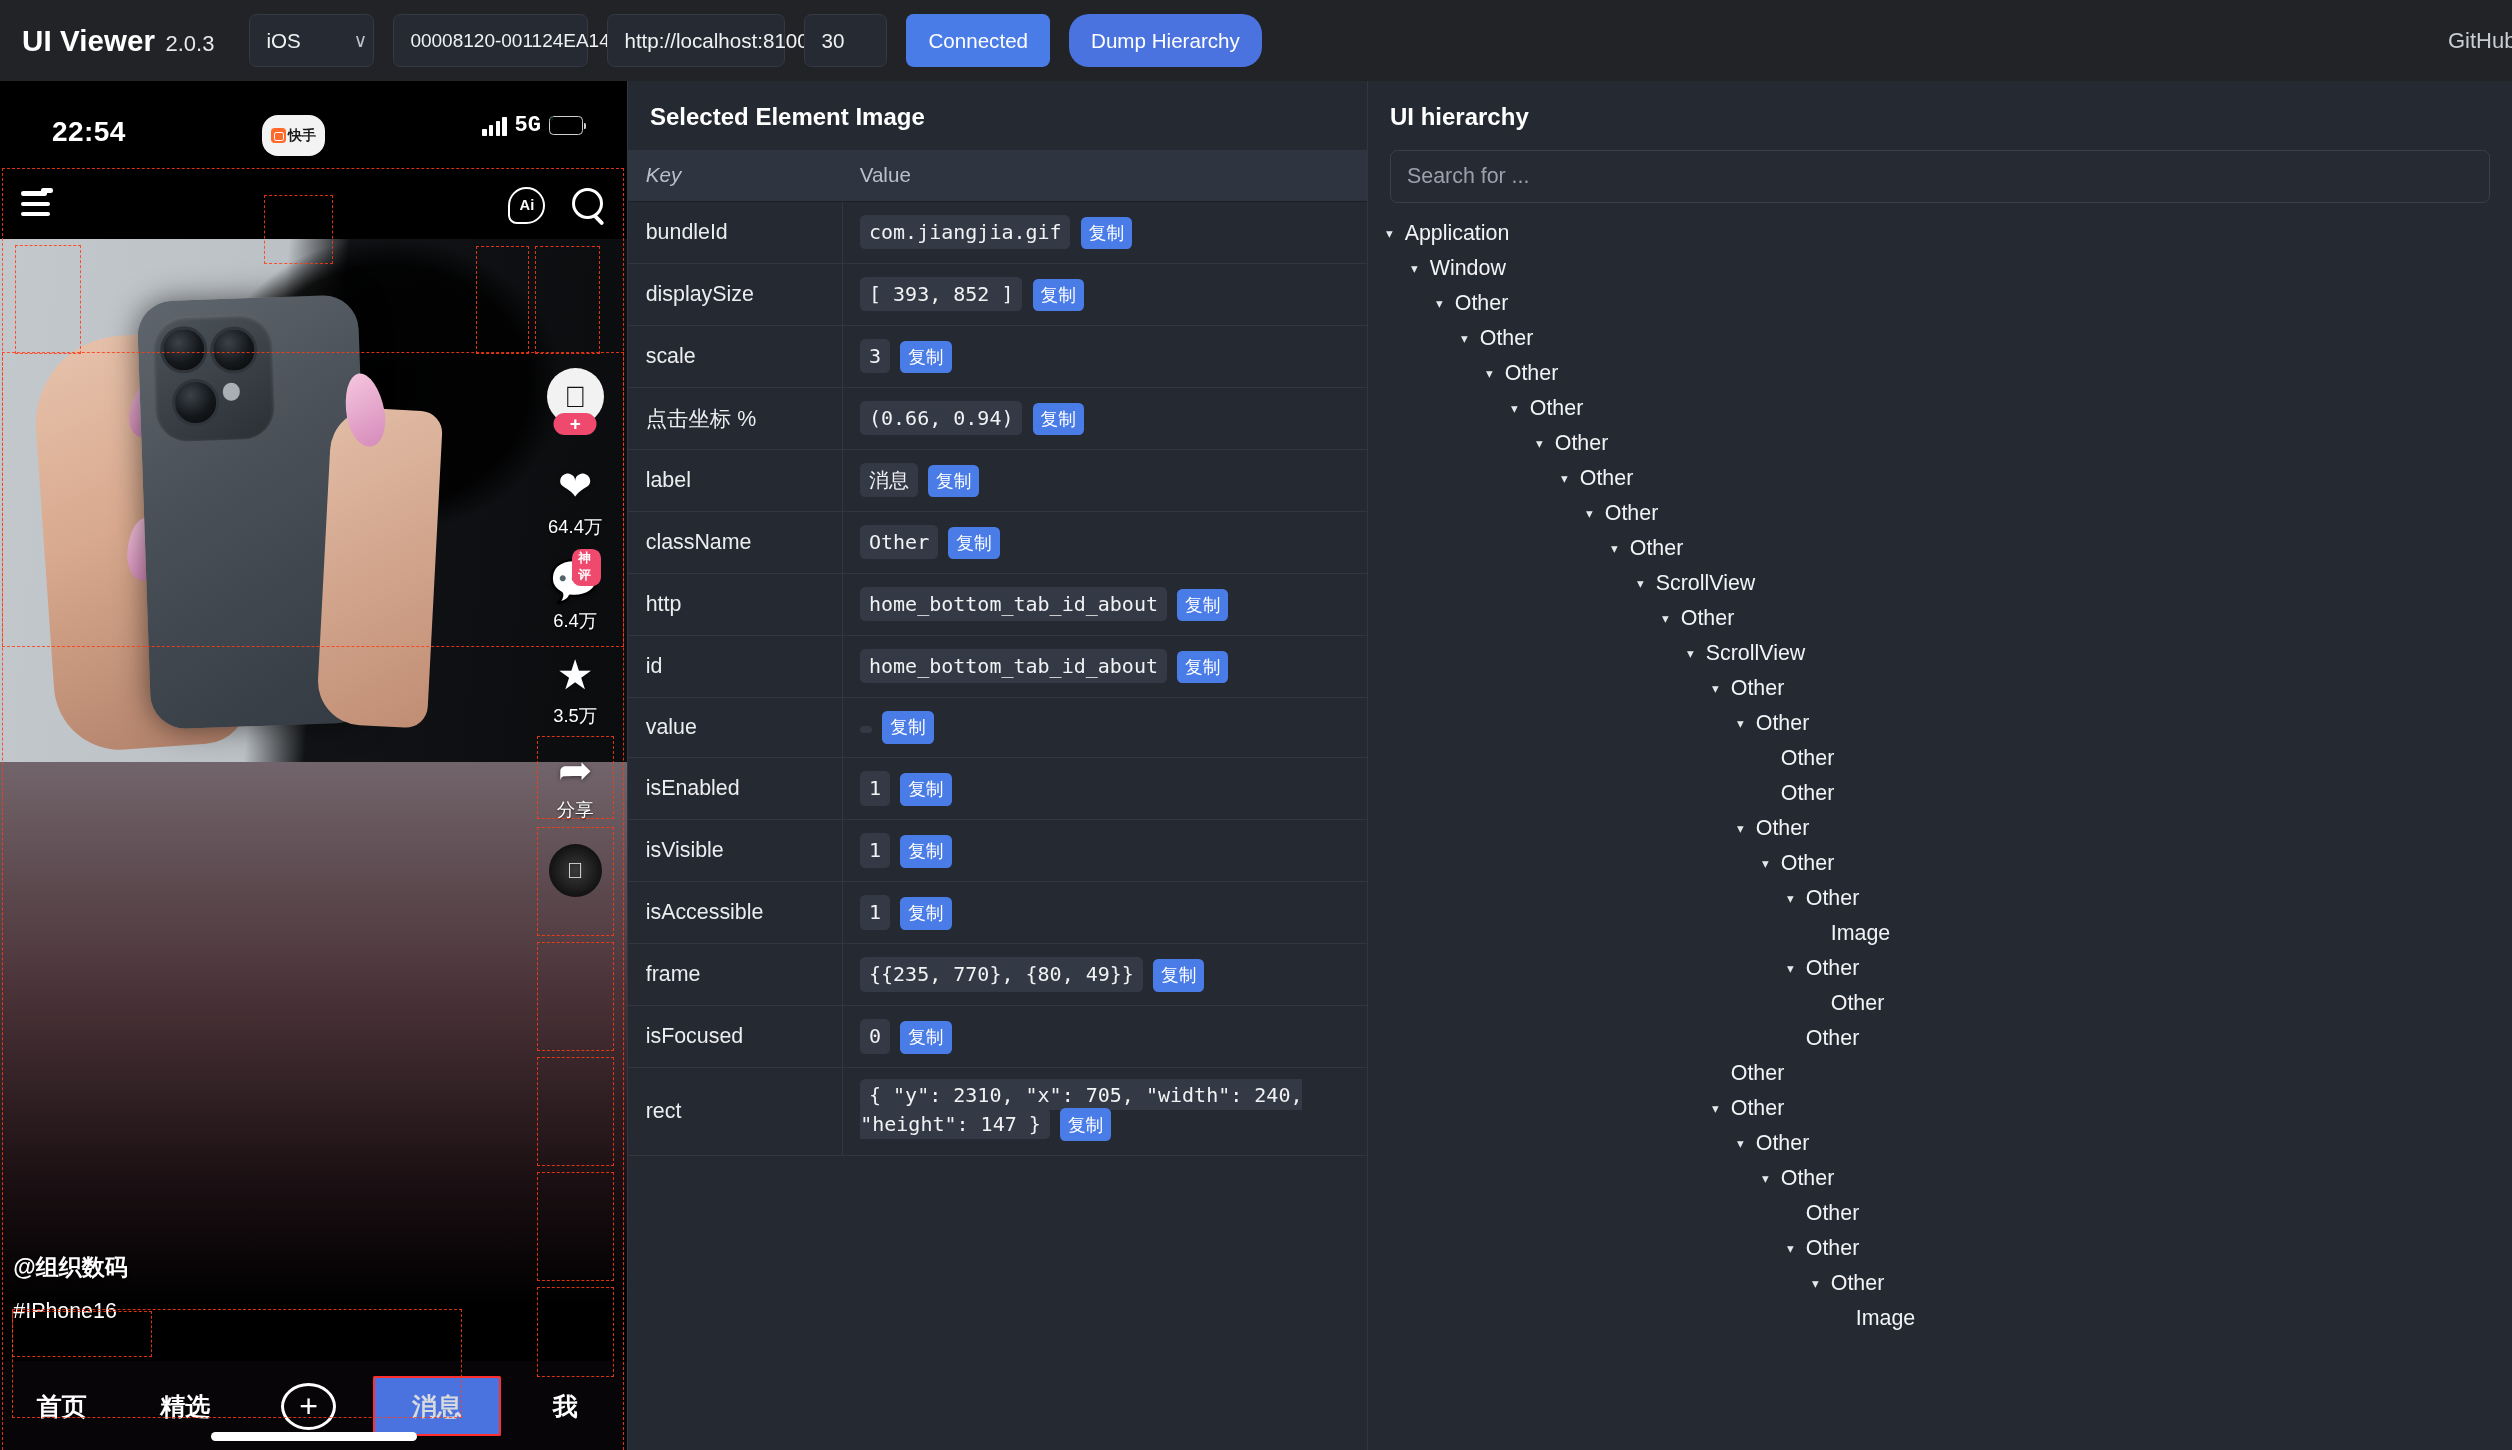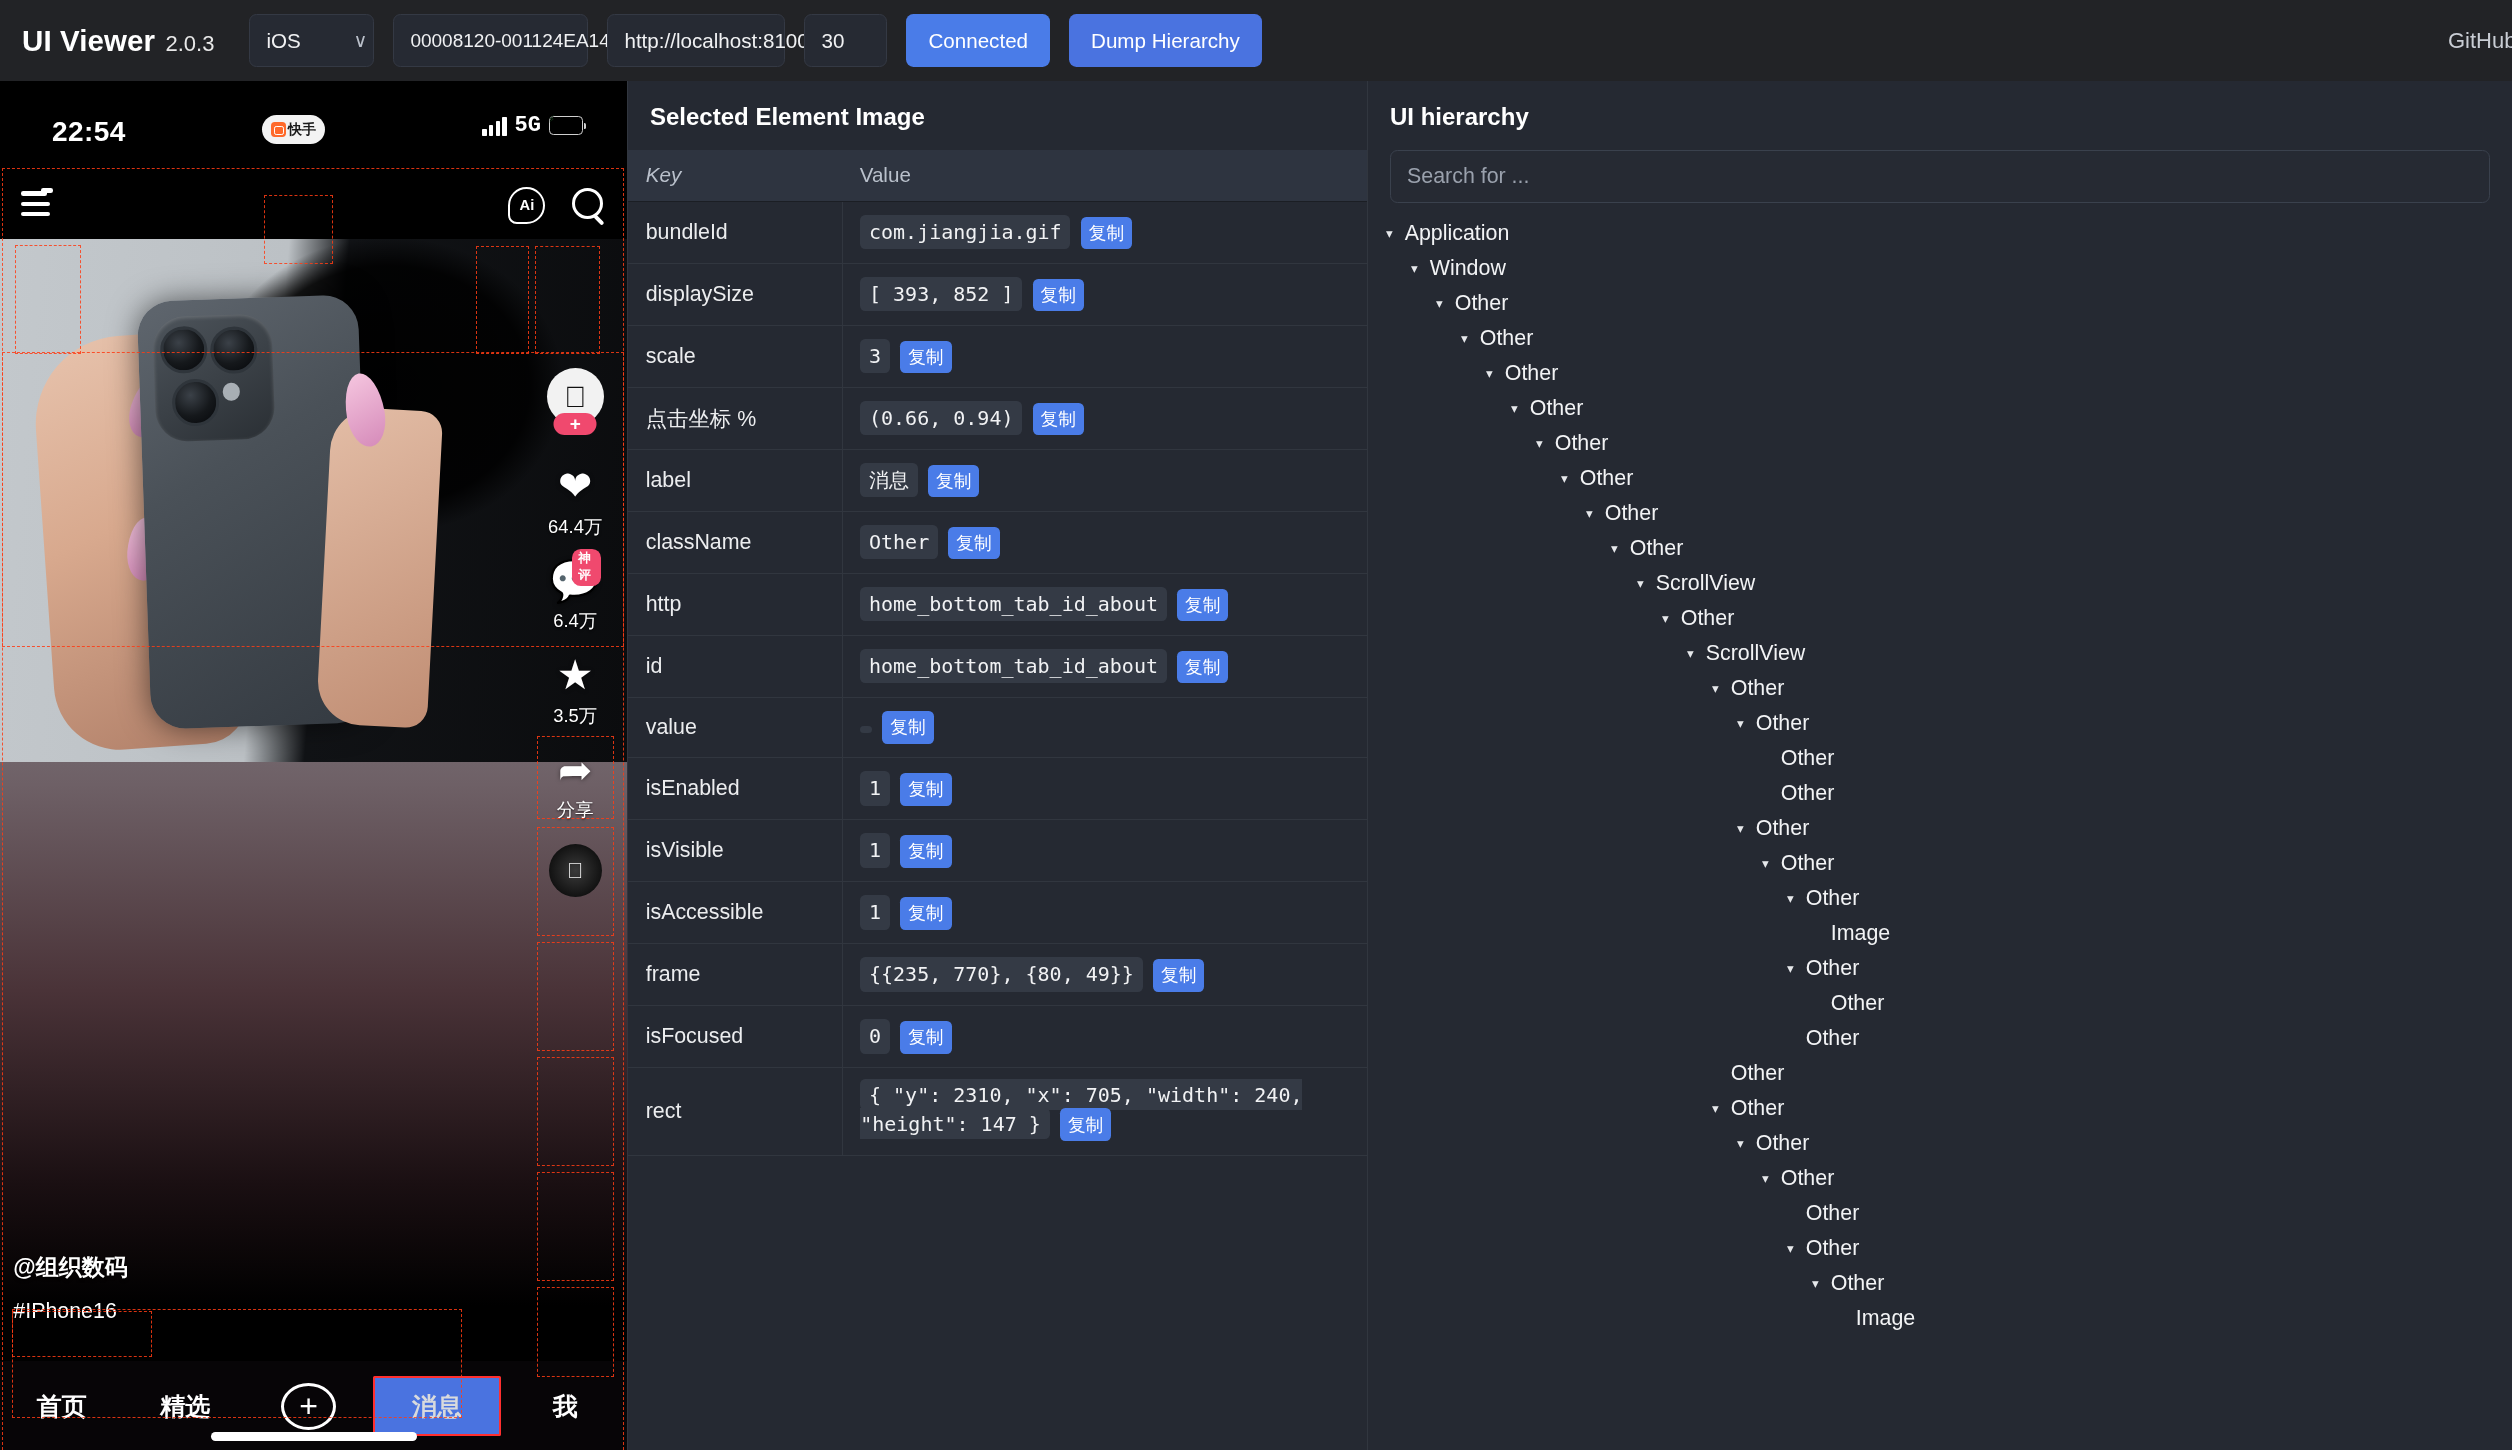--- a/index.html
+++ b/index.html
@@ -62,21 +62,21 @@
     border-radius: 7.4px;
     background: #4a7ce8;
     color: #ffffff;
     font-size: 20.6px;
     padding: 0 22px;
     cursor: pointer;
     font-family: "Liberation Sans", sans-serif;
     display: flex; align-items: center; justify-content: center;
     white-space: nowrap;
   }
-  .btn-dump { background: #4a73e0; }
+  .btn-dump { background: #4a73e0; border-radius: 20px; }
 
   .github-link {
     position: absolute;
     right: -4.4px;
     top: 50%;
     transform: translateY(-50%);
     color: #c9cdd4;
     font-size: 22px;
     text-decoration: none;
     white-space: nowrap;
@@ -97,21 +97,21 @@
     height: 100px;
     position: relative;
     color: #fff;
   }
   .sb-time {
     position: absolute; left: 52px; top: 35px;
     font-size: 28px; font-weight: bold; letter-spacing: 0.4px;
   }
   .ks-pill {
     position: absolute; left: 262px; top: 34px;
-    width: 63px; height: 29px; border-radius: 16px;
+    width: 63px; height: 41px; border-radius: 16px;
     background: #f3f3f3;
     display: flex; align-items: center; justify-content: center; gap: 2.2px;
   }
   .ks-logo {
     width: 14.7px; height: 14.7px; border-radius: 3.7px;
     background: #ff6a2b; display:block;
     position: relative;
   }
   .ks-logo::after{
     content:""; position:absolute; left:2.9px; top:3.7px;

